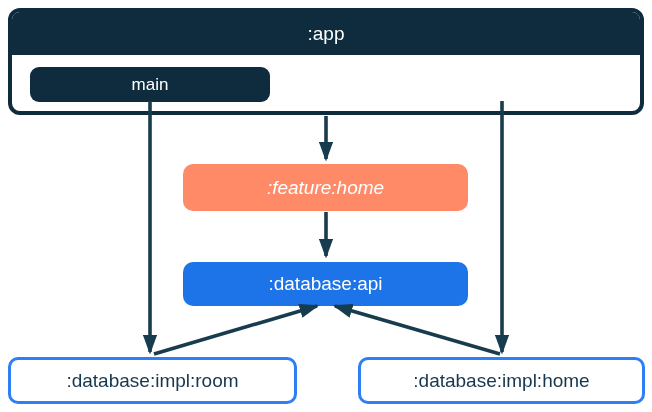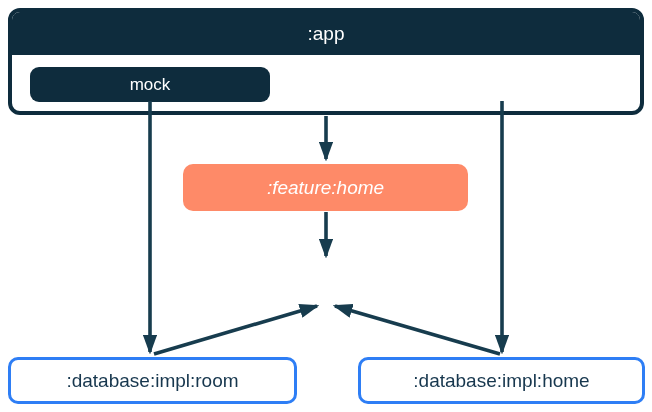--- a/index.html
+++ b/index.html
@@ -112,25 +112,26 @@
   }
   svg.arrows marker path { fill: var(--arrow); }
 </style>
 </head>
 <body>
 
 <div class="canvas">
 
   <div class="app-container">
     <div class="app-header">:app</div>
-    <div class="pill pill-main">mock</div>
+    <div class="pill pill-main">main</div>
   </div>
 
   <div class="node node-feature-home">:feature:home</div>
 
+  <div class="node node-database-api">:database:api</div>
 
   <div class="node node-impl node-impl-room">:database:impl:room</div>
 
   <div class="node node-impl node-impl-mock">:database:impl:home</div>
 
   <svg class="arrows" width="652" height="412" viewBox="0 0 652 412">
     <defs>
       <marker id="ah" viewBox="0 0 12 10" refX="10.5" refY="5" markerWidth="5.5" markerHeight="4" orient="auto" preserveAspectRatio="none">
         <path d="M0,0 L12,5 L0,10 Z"></path>
       </marker>

